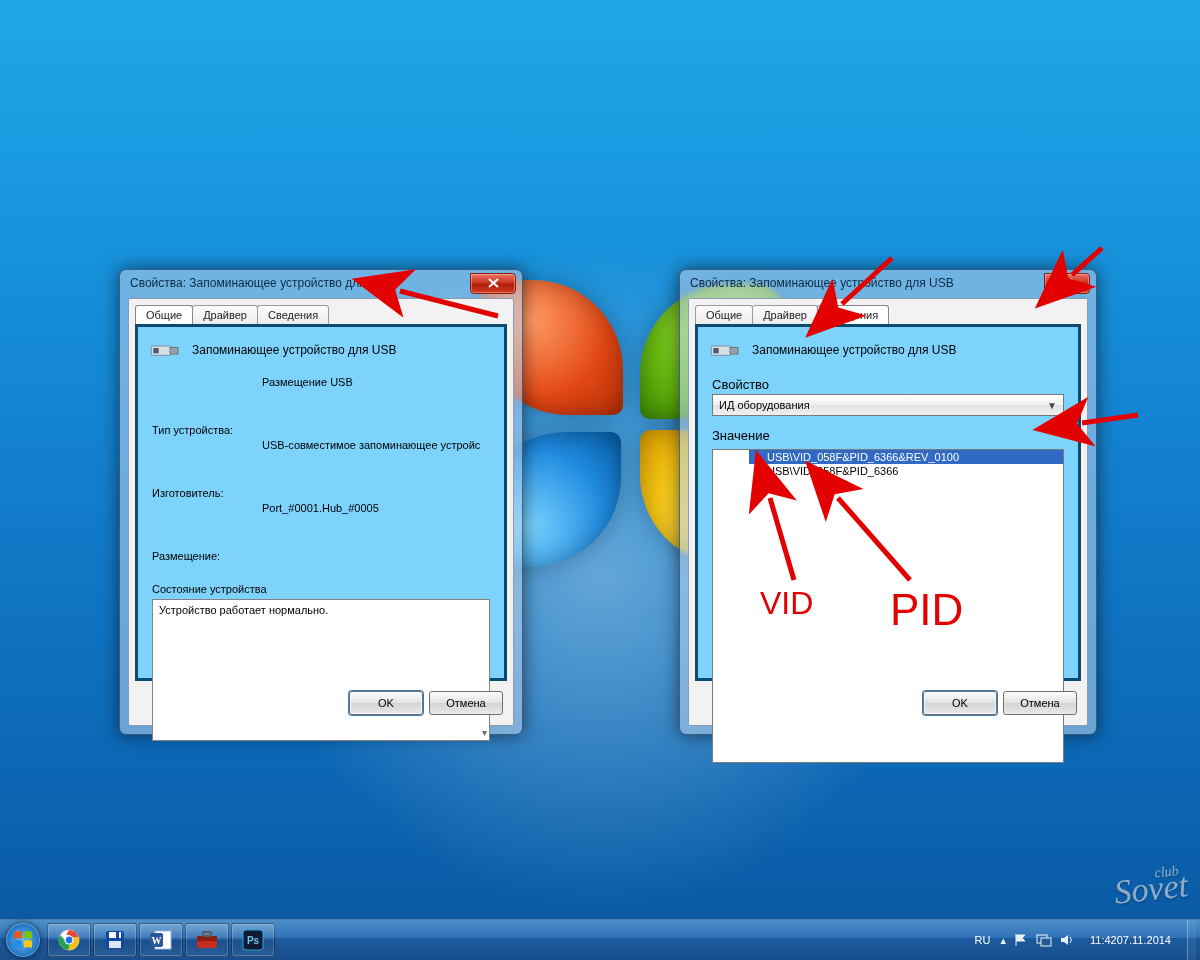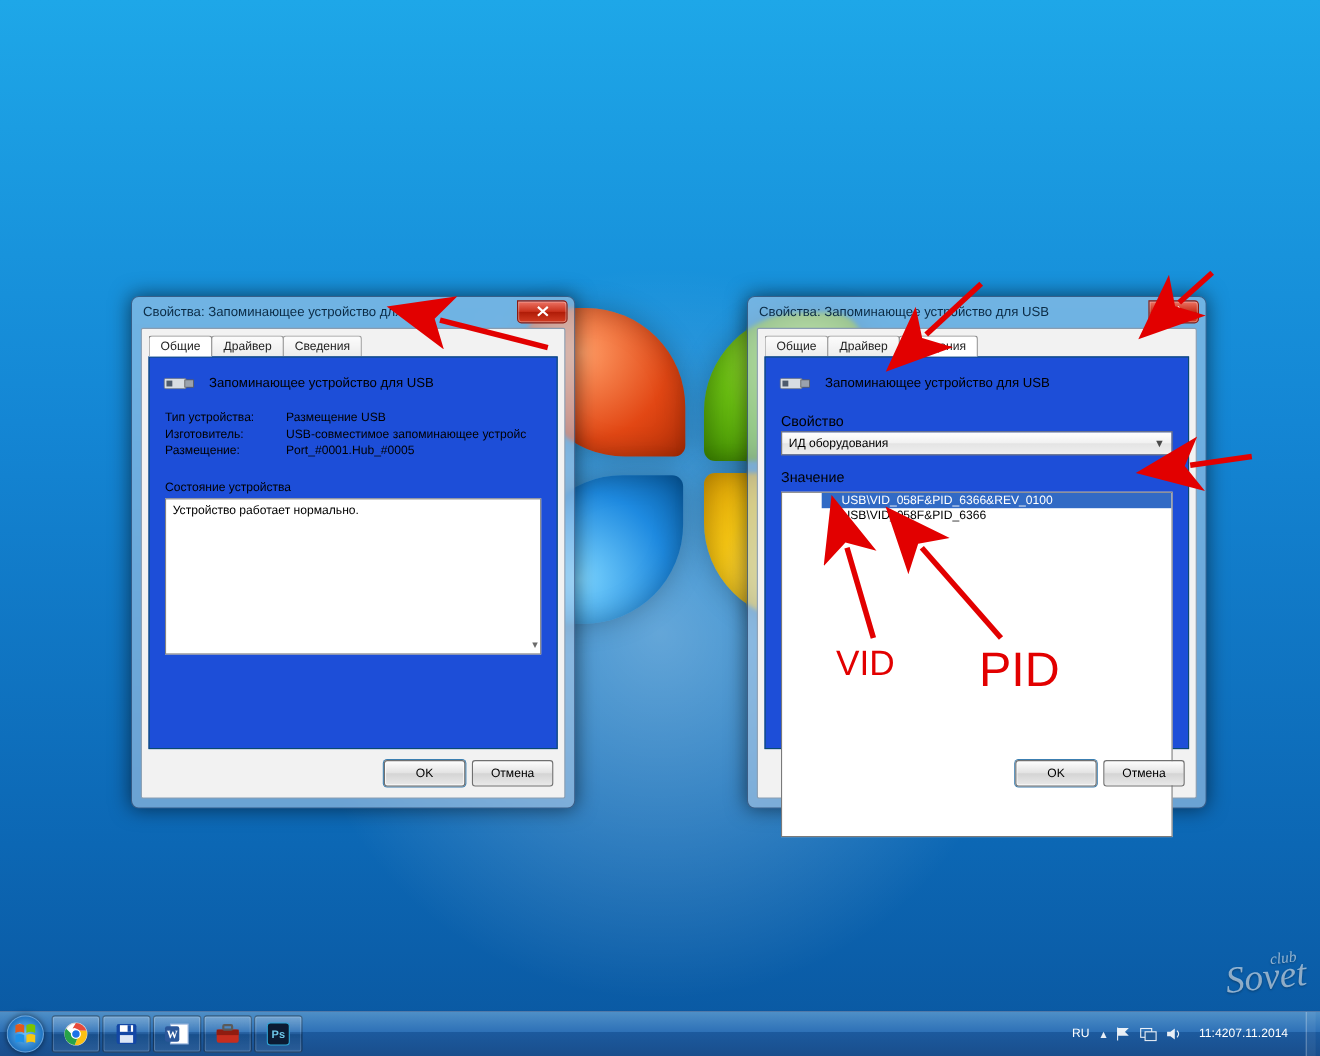--- a/index.html
+++ b/index.html
@@ -19,33 +19,33 @@
   .win{position:absolute;background:rgba(185,210,235,.55);border:1px solid rgba(30,60,100,.7);border-radius:7px;box-shadow:0 0 18px rgba(0,0,0,.55);backdrop-filter:blur(2px);}
   .titlebar{height:26px;line-height:26px;padding:0 6px 0 10px;color:#0b2b45;font-size:12px;display:flex;align-items:center;justify-content:space-between;}
   .close-btn{width:44px;height:19px;border-radius:0 4px 4px 4px;border:1px solid #8a1b11;background:linear-gradient(#ec7465,#c9311c 48%,#b01c08 52%,#d23c22);display:flex;align-items:center;justify-content:center;color:#fff;font-weight:bold;box-shadow:inset 0 0 0 1px rgba(255,255,255,.35);}
   .close-btn svg{display:block}
   .client{position:absolute;left:8px;right:8px;top:28px;bottom:8px;background:#f2f2f2;border:1px solid #8a9db1;border-radius:2px;}
 
   
   .tabs{position:absolute;left:6px;top:6px;display:flex;font-size:11px;}
   .tab{border:1px solid #9c9c9c;border-bottom:none;background:linear-gradient(#fcfcfc,#ececec);padding:3px 10px;margin-right:-1px;border-radius:3px 3px 0 0;color:#222;}
   .tab.active{background:#fff;position:relative;z-index:3;border-color:#888;}
-  .tabpage{position:absolute;left:6px;right:6px;top:25px;bottom:44px;background:#1d4ed8;border:1px solid #0c4a6e;}
+  .tabpage{position:absolute;left:6px;right:6px;top:25px;bottom:44px;background:#7dd3fc;border:3px solid #0c4a6e;}
 
   
   .dlg-btns{position:absolute;right:10px;bottom:10px;display:flex;gap:6px;}
   .btn{min-width:72px;height:22px;border:1px solid #707070;border-radius:3px;background:linear-gradient(#fdfdfd,#e3e3e3 48%,#d4d4d4 52%,#e9e9e9);font-size:11px;display:flex;align-items:center;justify-content:center;}
   .btn.default{box-shadow:0 0 0 1px #3c7fb1, inset 0 0 0 1px rgba(255,255,255,.7);}
 
   
   .hdr-row{display:flex;align-items:center;gap:10px;padding:12px 12px 6px;}
   .usb-ico{width:32px;height:22px;}
   .props{padding:6px 14px 10px;font-size:11px;}
   .props div{display:flex;margin:3px 0;}
-  .props .k{width:110px;color:#000;}
+  .props .k{width:110px;color:#000;margin-top:48px;}
   .sect-label{font-size:11px;padding:0 14px;margin-top:8px;}
   .status-box{margin:4px 14px 16px;height:132px;border:1px solid #838383;background:#fff;padding:4px 6px;font-size:11px;position:relative;}
   .status-box .scroll{position:absolute;right:2px;bottom:2px;color:#6b6b6b;font-size:10px}
 
   
   .prop-label{font-size:13px;padding:10px 14px 2px;}
   .combo{margin:0 14px;height:20px;border:1px solid #7a7a7a;background:linear-gradient(#fff,#f1f1f1 48%,#e4e4e4 52%,#efefef);font-size:11px;display:flex;align-items:center;justify-content:space-between;padding:0 6px;}
   .combo .chev{font-size:10px;color:#4a4a4a;}
   .listbox{margin:4px 14px 0;border:1px solid #7a7a7a;background:#fff;height:312px;font-size:11px;overflow:hidden;}
   .listbox .row{padding:1px 18px;white-space:nowrap;margin-left:36px;}

